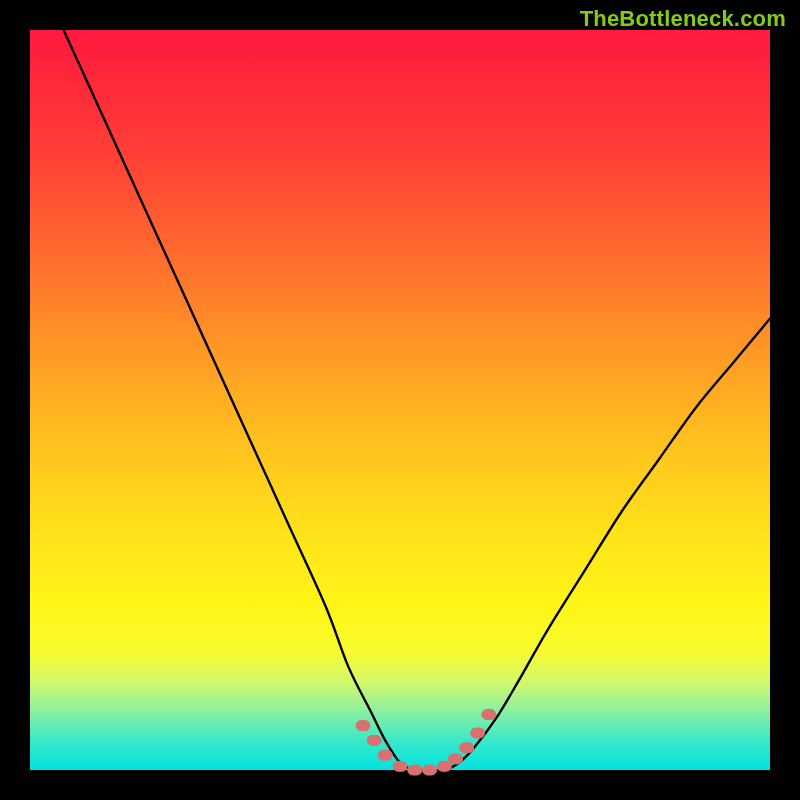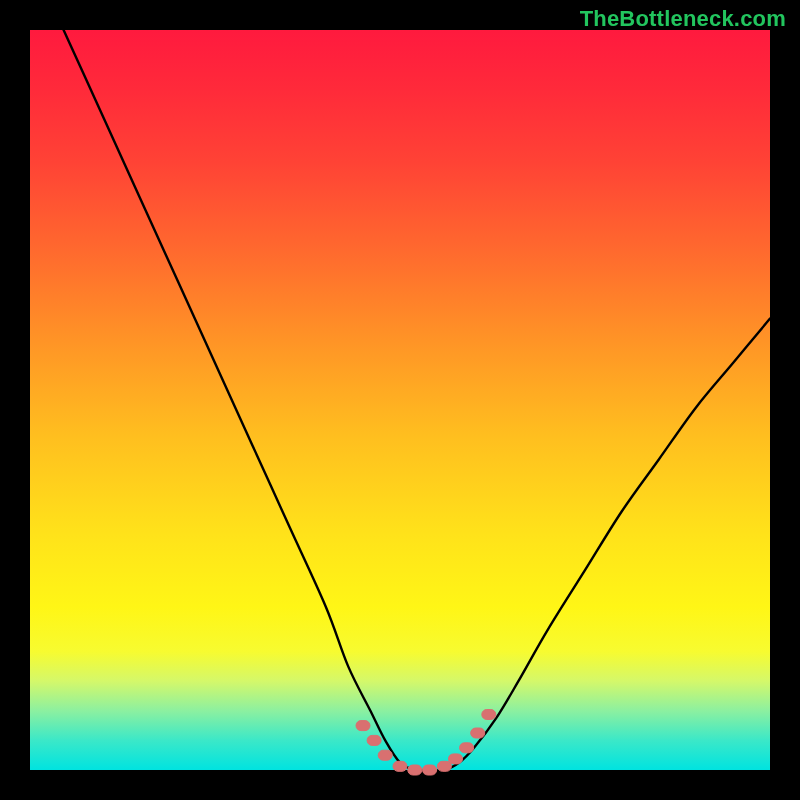--- a/index.html
+++ b/index.html
@@ -32,21 +32,21 @@
       #00e3e0 100%
     );
   }
   .watermark {
     position: absolute;
     top: 6px;
     right: 14px;
     font-family: Arial, Helvetica, sans-serif;
     font-size: 22px;
     font-weight: 600;
-    color: #22c55e;
+    color: #84cc16;
     letter-spacing: 0.2px;
     user-select: none;
   }
   svg.curve {
     position: absolute;
     left: 0;
     top: 0;
     width: 740px;
     height: 740px;
     overflow: visible;

